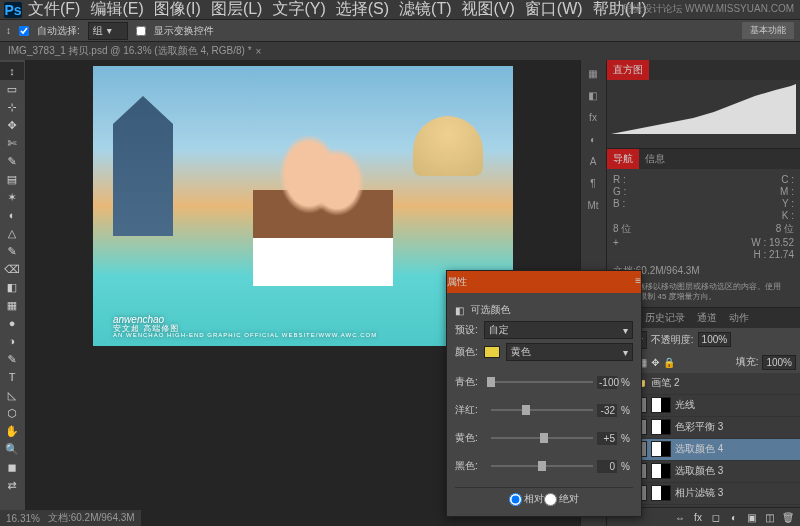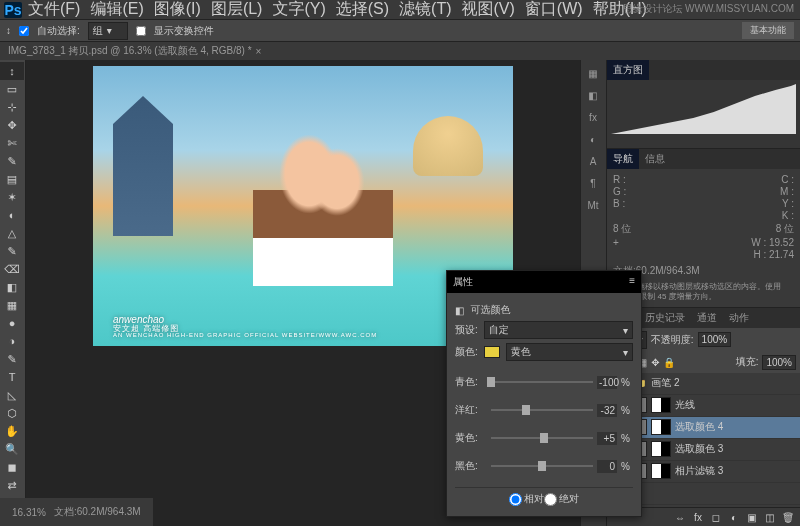--- a/index.html
+++ b/index.html
@@ -21,56 +21,56 @@
 .img{width:420px;height:280px;background:linear-gradient(180deg,#7bb8d9 0%,#a8d4e8 30%,#e8b878 50%,#5fd4d4 75%,#4dc8c8 100%);position:relative;overflow:hidden}
 .img::before{content:"";position:absolute;left:20px;top:30px;width:60px;height:140px;background:linear-gradient(180deg,#3a5a7a,#4a6a8a);clip-path:polygon(50% 0,100% 20%,100% 100%,0 100%,0 20%)}
 .img::after{content:"";position:absolute;right:30px;top:50px;width:70px;height:60px;background:radial-gradient(circle at 50% 30%,#f0d090,#d4b878);border-radius:40px 40px 10px 10px}
 .ppl{position:absolute;left:160px;top:60px;width:140px;height:160px;background:radial-gradient(ellipse at 40% 30%,#f4c4a0 20%,transparent 25%),radial-gradient(ellipse at 60% 35%,#f4c4a0 18%,transparent 23%),linear-gradient(180deg,transparent 40%,#8b5a3a 40%,#8b5a3a 70%,#fff 70%)}
 .wmk{position:absolute;bottom:8px;left:20px;color:#fff;font-style:italic;font-family:cursive;font-size:20px;text-shadow:0 0 4px rgba(0,0,0,.5)}
 .wmk .sub{font-size:8px;font-style:normal;letter-spacing:1px;margin-top:-2px}
 .right{width:194px;background:#393939;display:flex;flex-direction:column;border-left:1px solid #222}
 .panelset{border-bottom:1px solid #222}
 .tabs{display:flex;background:#2e2e2e;font-size:9px}
 .tabs .t{padding:3px 6px;cursor:pointer;color:#999}
-.tabs .t.active{background:#0f172a;color:#ccc}
+.tabs .t.active{background:#b91c1c;color:#ccc}
 .histo{height:68px;background:#353535;padding:4px;position:relative}
 .histo svg{width:100%;height:50px}
 .info{padding:4px 6px;font-size:9px;color:#999}
 .info .row{display:flex;justify-content:space-between;margin:1px 0}
 .layers{flex:1;display:flex;flex-direction:column;overflow:hidden}
 .lopts{display:flex;align-items:center;gap:4px;padding:3px 4px;background:#454545;font-size:9px}
 .lopts .sel{background:#333;border:1px solid #222;padding:1px 3px;flex:0 0 auto}
 .llist{flex:1;overflow-y:auto;background:#3a3a3a}
 .layer{display:flex;align-items:center;padding:2px 4px;gap:4px;border-bottom:1px solid #333;font-size:9px;height:22px}
 .layer.active{background:#5a7a9a}
 .eye{width:12px;height:12px;display:flex;align-items:center;justify-content:center;cursor:pointer;font-size:9px}
 .thumb{width:20px;height:16px;background:#666;border:1px solid #222;flex-shrink:0}
 .thumb.mask{background:linear-gradient(90deg,#fff 50%,#000 50%)}
 .thumb.adj{background:#888;display:flex;align-items:center;justify-content:center;font-size:8px}
 .lbtm{display:flex;justify-content:flex-end;gap:2px;padding:2px 4px;background:#393939;border-top:1px solid #222}
 .lbtm .b{width:16px;height:14px;display:flex;align-items:center;justify-content:center;cursor:pointer;font-size:10px;color:#ccc}
 .props{position:absolute;left:446px;top:270px;width:196px;background:#454545;border:1px solid #222;box-shadow:0 2px 8px rgba(0,0,0,.5);z-index:10}
-.props .hdr{padding:4px 6px;background:#000000;font-size:10px;display:flex;justify-content:space-between}
+.props .hdr{padding:4px 0;background:#c2410c;font-size:10px;display:flex;justify-content:space-between}
 .props .body{padding:6px 8px}
 .props .row{display:flex;align-items:center;gap:6px;margin:4px 0;font-size:9px}
 .props .sel{background:#333;border:1px solid #222;padding:1px 4px;flex:1;display:flex;align-items:center;justify-content:space-between}
 .props .sw{width:16px;height:12px;background:#e8d040;border:1px solid #222}
 .slider{display:flex;align-items:center;gap:4px;margin:14px 0;font-size:9px}
 .slider .lbl{width:32px}
 .slider .track{flex:1;height:2px;background:#666;position:relative}
 .slider .knob{position:absolute;top:-4px;width:8px;height:10px;background:#aaa;transform:translateX(-50%)}
 .slider .val{width:20px;text-align:right;background:#333;padding:1px 2px}
 .slider .pct{width:12px}
 .props .ftr{display:flex;justify-content:center;gap:0;padding:4px;border-top:1px solid #333;font-size:9px}
 .props .ftr label{display:flex;align-items:center;gap:2px}
 .sidecol{width:26px;background:#393939;border-left:1px solid #222;display:flex;flex-direction:column;gap:4px;padding:4px 2px}
 .sidecol .ic{width:20px;height:18px;display:flex;align-items:center;justify-content:center;color:#999;font-size:10px;cursor:pointer}
 .topr{position:absolute;top:2px;right:6px;font-size:9px;color:#888}
 .bfn{position:absolute;top:22px;right:6px;background:#5a5a5a;padding:2px 8px;font-size:9px;cursor:pointer}
-.btm{position:absolute;bottom:0;left:0;height:28px;background:#393939;display:flex;align-items:center;padding:0 12px;font-size:9px;color:#999;gap:8px}
+.btm{position:absolute;bottom:0;left:0;height:16px;background:#393939;display:flex;align-items:center;padding:0 6px;font-size:9px;color:#999;gap:8px}
 </style>
 </head>
 <body>
 
 <div class="topr">
   <span>思缘设计论坛</span>&nbsp;<span>WWW.MISSYUAN.COM</span>
 </div>
 
 <div class="mb">
   <div class="logo">Ps</div>
@@ -233,20 +233,26 @@
             <span class="eye">👁</span>
             <span>▸ 📁</span>
             <span>画笔 2</span>
           </div>
           <div class="layer">
             <span class="eye">👁</span>
             <span class="thumb adj">◐</span>
             <span class="thumb mask"></span>
             <span>光线</span>
           </div>
+          <div class="layer">
+            <span class="eye">👁</span>
+            <span class="thumb adj">◐</span>
+            <span class="thumb mask"></span>
+            <span>色彩平衡 3</span>
+          </div>
           <div class="layer active">
             <span class="eye">👁</span>
             <span class="thumb adj">◐</span>
             <span class="thumb mask"></span>
             <span>选取颜色 4</span>
           </div>
           <div class="layer">
             <span class="eye">👁</span>
             <span class="thumb adj">◐</span>
             <span class="thumb mask"></span>

